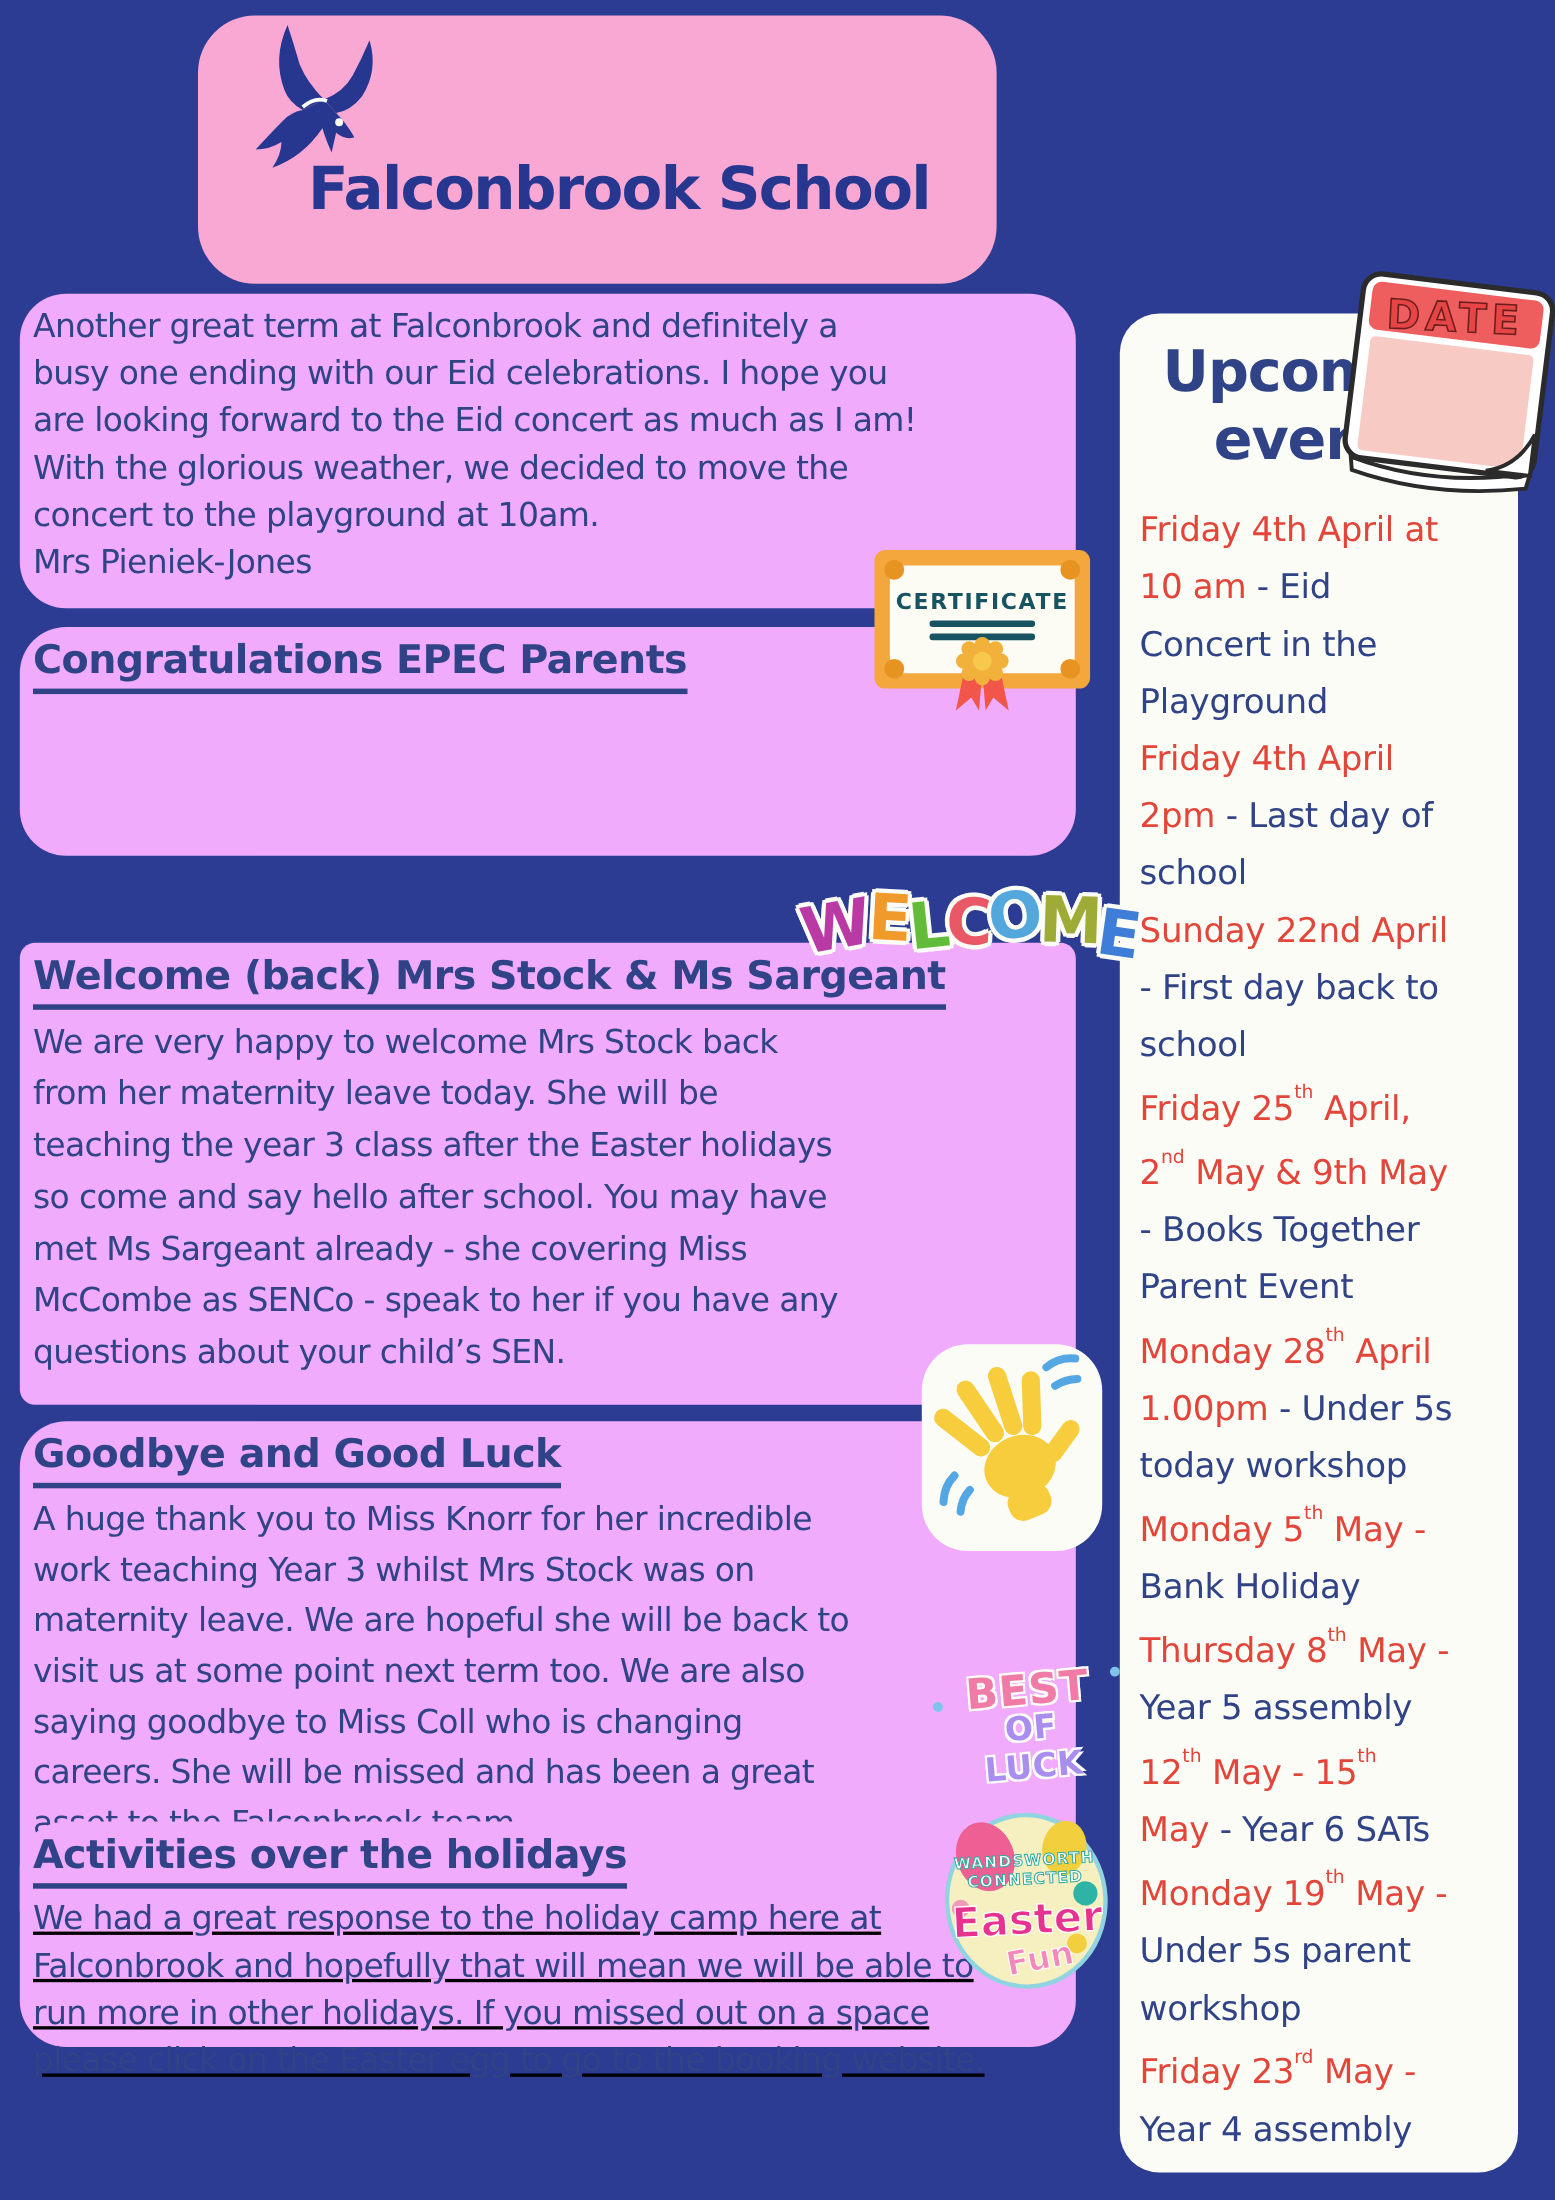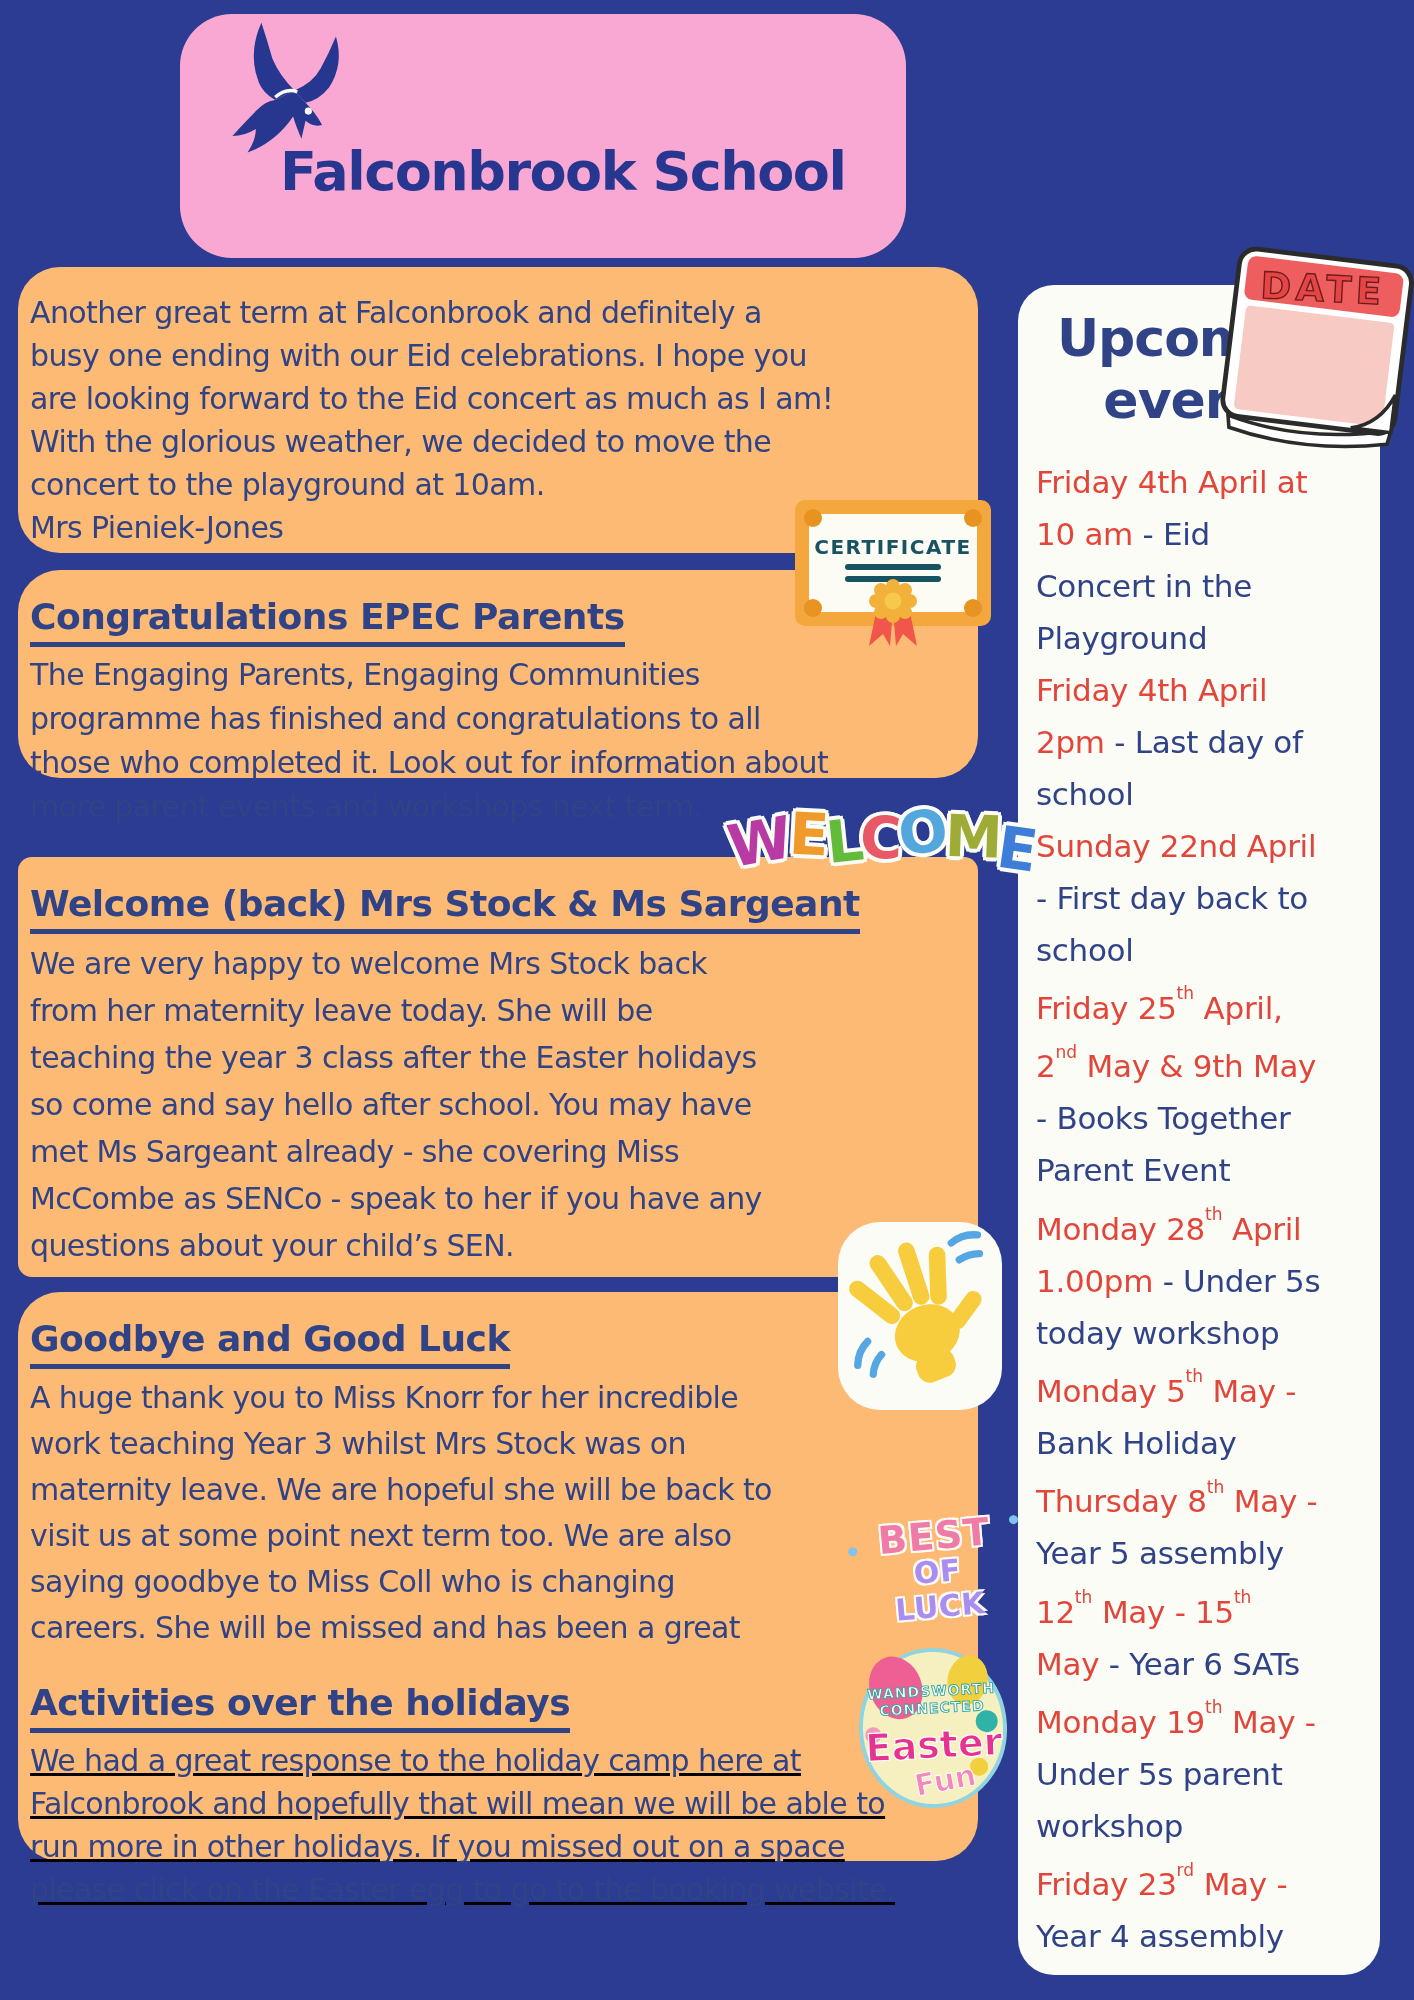--- a/index.html
+++ b/index.html
@@ -8,22 +8,22 @@
     background:#2b3c92;
     font-family:"DejaVu Sans","Liberation Sans",sans-serif;
   }
   
   .header-card{position:absolute;left:180px;top:14px;width:726px;height:244px;
     background:#f9a8d4;border-radius:52px;}
   .falcon{position:absolute;left:40px;top:6px;}
   .school-title{position:absolute;left:100px;top:126px;font-size:54px;font-weight:bold;
     color:#27378f;letter-spacing:-1.5px;white-space:nowrap;}
   
-  .card{position:absolute;left:18px;width:960px;background:#fdba74;border-radius:42px;
-    box-sizing:border-box;padding:24px 8px 10px 12px;}
+  .card{position:absolute;left:18px;width:960px;background:#f0abfc;border-radius:42px;
+    box-sizing:border-box;padding:8px 8px 10px 12px;}
   .card-heading{margin:2px 0 6px 0;font-size:36px;font-weight:bold;color:#2f4386;
     letter-spacing:-0.5px;}
   .card-heading .hl{display:inline-block;border-bottom:5px solid #2f4386;padding-bottom:5px;line-height:1.12;}
   .card-body{white-space:pre-line;color:#2f4386;font-size:30px;letter-spacing:-0.6px;}
   .lh43{line-height:43px}.lh44{line-height:44px}.lh46{line-height:46px}.lh47{line-height:47px}
   
   .sidebar{position:absolute;left:1018px;top:285px;width:362px;height:1690px;
     background:#fcfcf6;border-radius:36px;box-sizing:border-box;padding:18px 18px;}
   .sidebar-title{white-space:pre-line;text-align:center;color:#2f4386;font-size:52px;
     font-weight:bold;line-height:1.2;letter-spacing:-1px;margin-top:4px;}
@@ -71,24 +71,20 @@
   <div class="card-body lh43">Another great term at Falconbrook and definitely a
 busy one ending with our Eid celebrations. I hope you
 are looking forward to the Eid concert as much as I am!
 With the glorious weather, we decided to move the
 concert to the playground at 10am.
 Mrs Pieniek-Jones</div>
 </section>
 
 <section class="card" style="top:570px;height:208px;">
   <h2 class="card-heading"><span class="hl">Congratulations EPEC Parents</span></h2>
-  <div class="card-body lh44">The Engaging Parents, Engaging Communities
-programme has finished and congratulations to all
-those who completed it. Look out for information about
-more parent events and workshops next term.</div>
 </section>
 
 <section class="card" style="top:857px;height:420px;border-radius:14px;">
   <h2 class="card-heading"><span class="hl">Welcome (back) Mrs Stock &amp; Ms Sargeant</span></h2>
   <div class="card-body lh47">We are very happy to welcome Mrs Stock back
 from her maternity leave today. She will be
 teaching the year 3 class after the Easter holidays
 so come and say hello after school. You may have
 met Ms Sargeant already - she covering Miss
 McCombe as SENCo - speak to her if you have any

